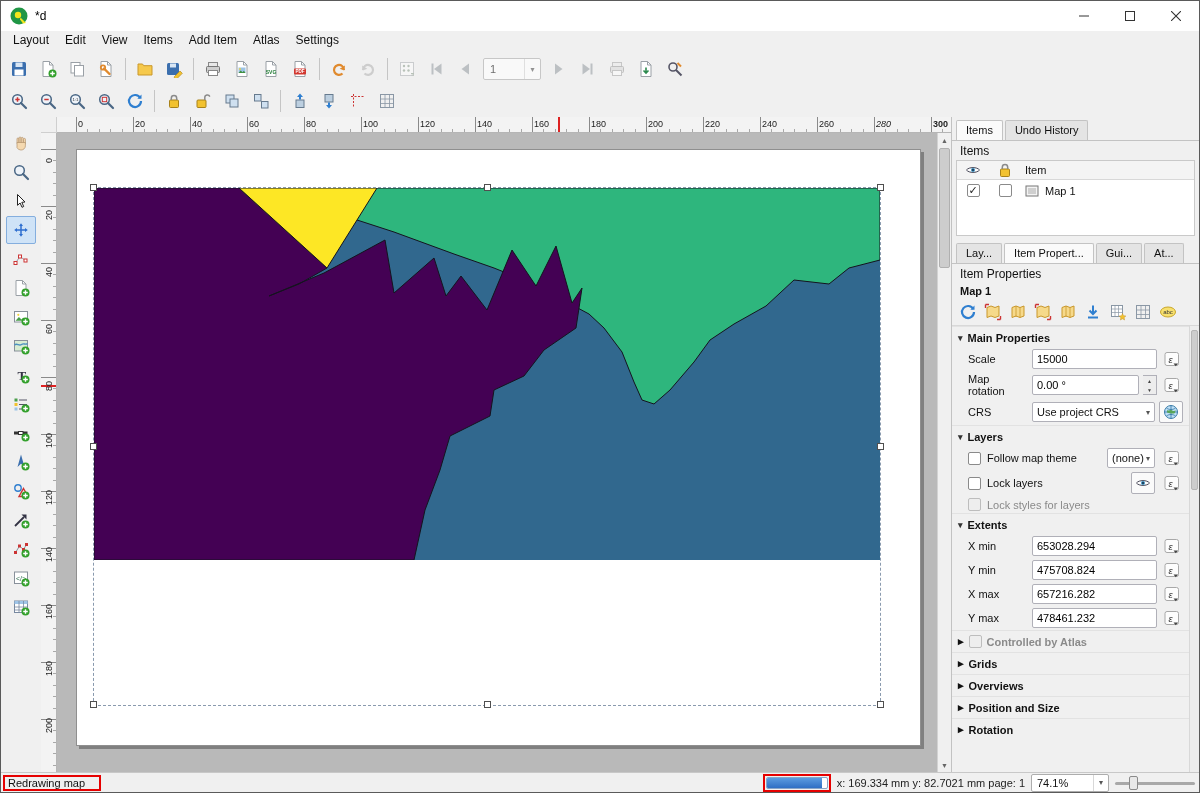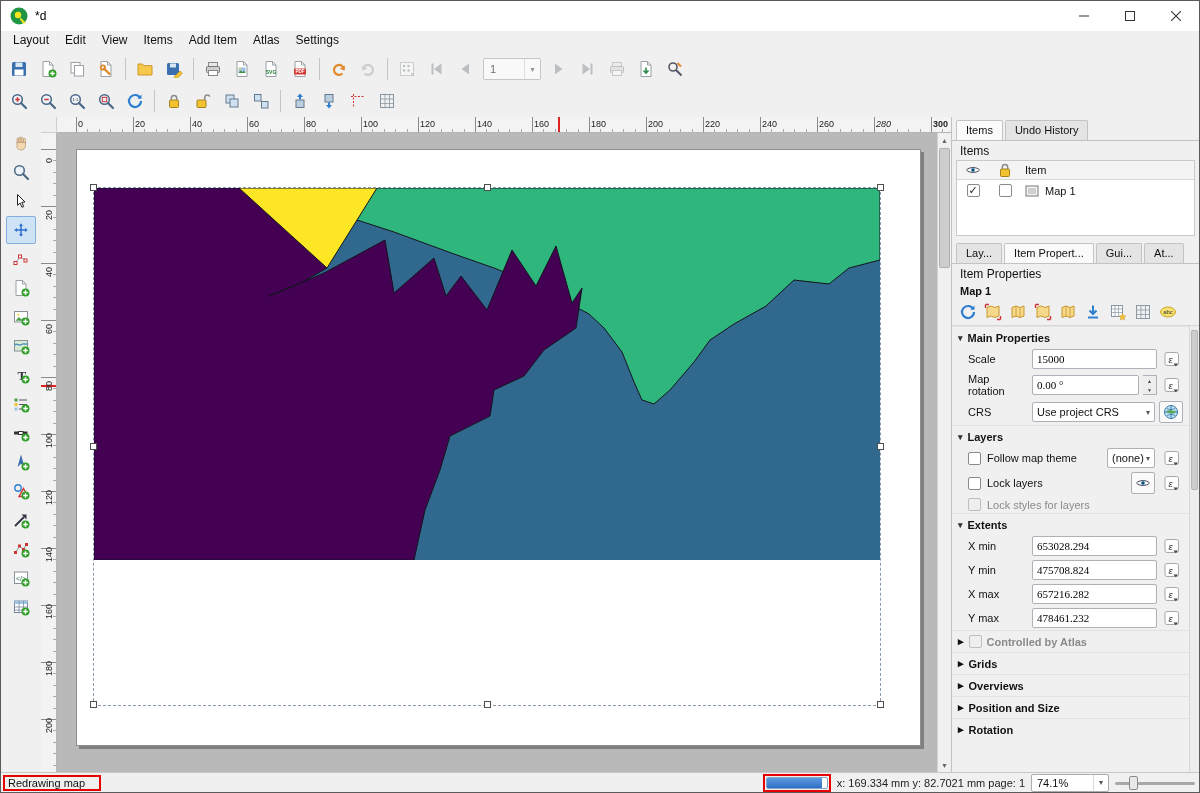--- a/index.html
+++ b/index.html
@@ -69,21 +69,21 @@
 .cb.disabled{border-color:#bdbdbd;background:#eee}
 .map-name{padding:2px 8px;font-weight:bold;font-size:11px;flex:none}
 .props-toolbar{display:flex;align-items:center;gap:1px;padding:1px 4px;border-bottom:1px solid #d8d8d8;flex:none}
 .props-toolbar .tbtn{width:24px;height:24px}
 .props-scroll{position:relative;flex:1;overflow:hidden;padding-right:10px}
 .pgroup-h{display:flex;align-items:center;gap:5px;font-weight:bold;font-size:11px;padding:5px 4px 3px 6px;border-top:1px solid #e2e2e2}
 .pgroup-h .tri{font-size:9px;color:#333}
 .prow{display:flex;align-items:center;gap:4px;padding:2px 6px 2px 16px;font-size:11px}
 .plabel{width:60px;flex:none}
 .pfield{flex:1;height:20px;background:#fff;border:1px solid #b0b0b8;border-radius:2px;display:flex;align-items:center;padding:0 4px;font-size:11px;min-width:0}
-input.pfield{font-family:Liberation Serif, serif}
+input.pfield{font-family:Liberation Sans, sans-serif}
 .pfield .arr{margin-left:auto;color:#555;font-size:8px}
 .spin{display:flex;flex-direction:column;width:14px;height:20px;border:1px solid #b0b0b8;border-left:none;background:#ededed;flex:none}
 .spin i{flex:1;display:flex;align-items:center;justify-content:center;font-size:5px;font-style:normal;color:#444}
 .dd-btn{width:22px;height:20px;flex:none;display:flex;align-items:center;justify-content:center}
 .sq-btn{width:24px;height:22px;border:1px solid #b0b0b8;background:#fafafa;border-radius:2px;display:flex;align-items:center;justify-content:center;flex:none}
 .chk-row{gap:6px}
 .gray{color:#8a8a8a}
 .pcollapsed{display:flex;align-items:center;gap:5px;font-weight:bold;font-size:11px;padding:4px 4px 4px 6px;border-top:1px solid #e2e2e2}
 .props-vscroll{position:absolute;right:0;top:0;bottom:0;width:10px;background:#ededed;border-left:1px solid #d8d8d8}
 .props-thumb{position:absolute;left:1px;right:1px;top:4px;height:160px;background:#cdcdcd;border:1px solid #b5b5b5;border-radius:2px}

